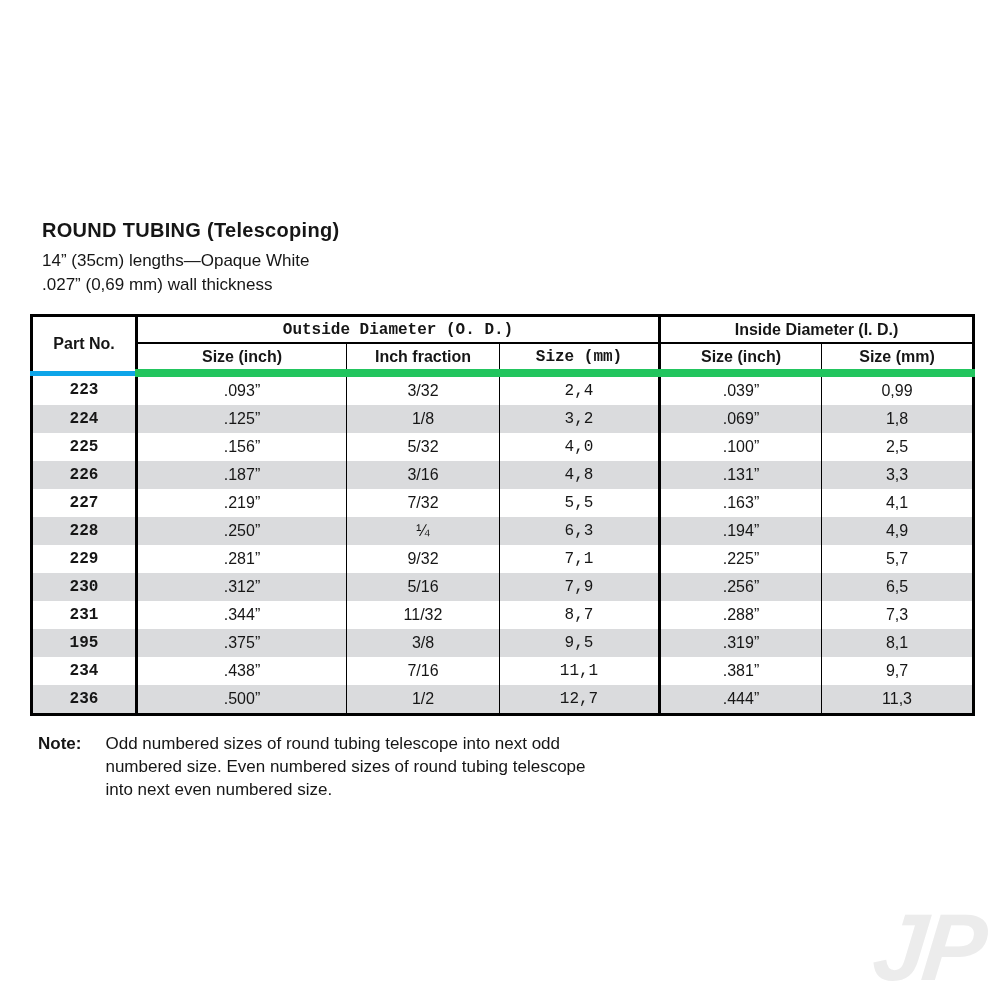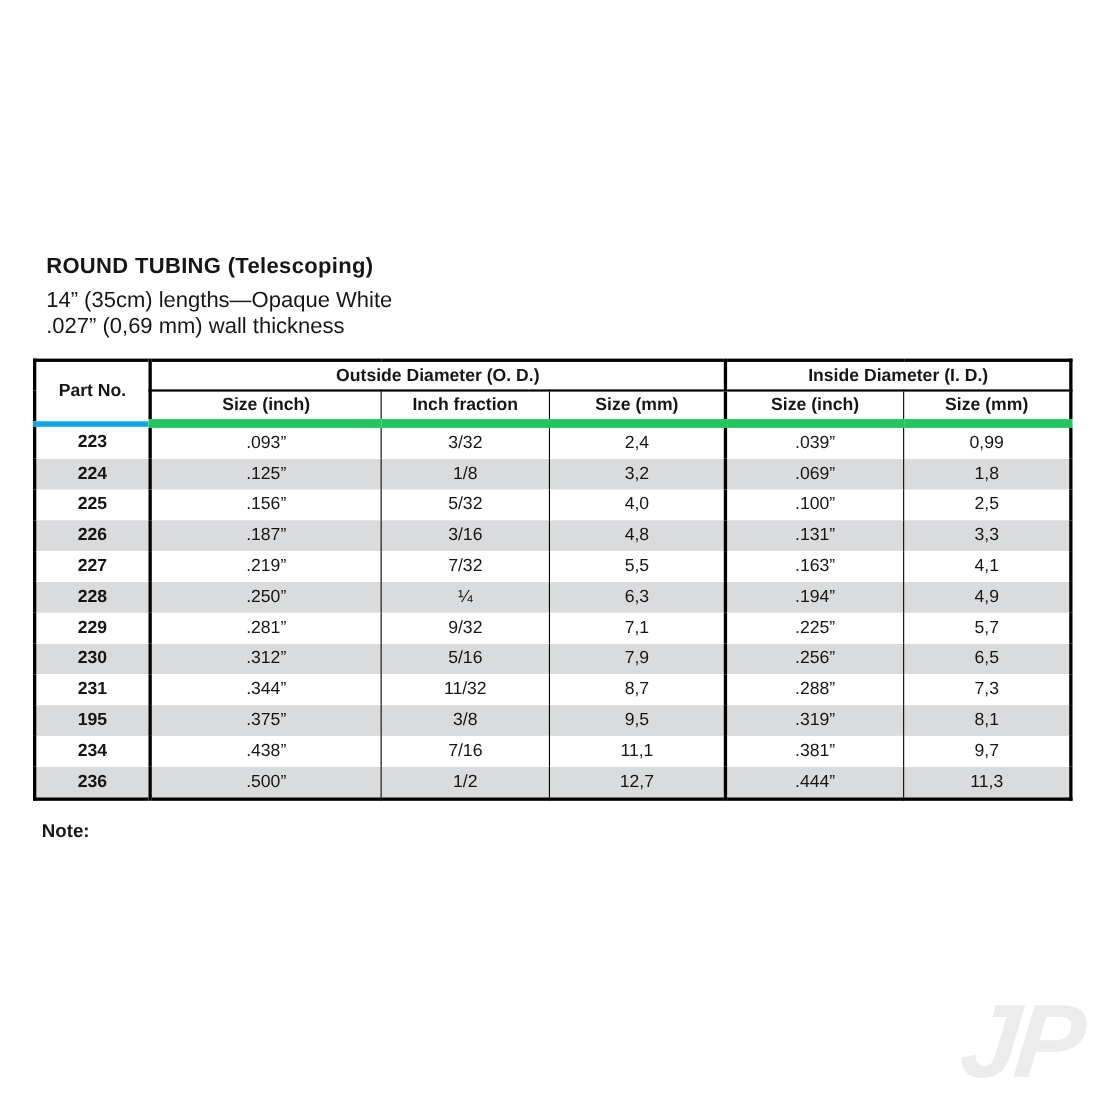--- a/index.html
+++ b/index.html
@@ -11,32 +11,32 @@
     width: 1000px;
     height: 1000px;
     position: relative;
     overflow: hidden;
     font-family: "Liberation Sans", sans-serif;
     color: #161616;
   }
   .content {
     position: absolute;
     left: 30px;
-    top: 231px;
+    top: 219px;
     width: 942px;
   }
   .title-block { margin-left: 12px; }
   .doc-title {
     font-size: 20px;
     font-weight: bold;
     margin: 0 0 7px 0;
     letter-spacing: 0.3px;
   }
   .subtitle {
-    font-size: 20px;
+    font-size: 17px;
     margin: 0;
     line-height: 24px;
   }
   table.spec {
     border-collapse: collapse;
     table-layout: fixed;
     width: 942px;
     margin-top: 17px;
     border: 3px solid #000;
   }
@@ -49,21 +49,21 @@
     white-space: nowrap;
   }
   table.spec thead th { font-weight: bold; }
   tr.group-row th { height: 25px; }
   tr.sub-row th { height: 25px; border-bottom: 8px solid #22c55e; }
   th.part-head {
     border-right: 3px solid #000;
     border-bottom: 5px solid #0ea5e9;
     font-weight: bold;
   }
-  .b-thick { border-right: 3px solid #000; }
+  .b-thick { border-right: 3px solid #000; font-family: Liberation Mono, monospace; }
   .b-thin  { border-right: 1.5px solid #000; }
   .hline   { border-bottom: 2px solid #000; }
   tbody td { height: 28px; }
   tbody td.part { font-weight: bold; }
   tbody tr:nth-child(even) { background: #dadbdd; }
   .note {
     display: flex;
     margin: 16px 0 0 8px;
     font-size: 17px;
     line-height: 23px;
@@ -215,17 +215,22 @@
           <td class="b-thin">1/2</td>
           <td class="b-thick">12,7</td>
           <td class="b-thin">.444”</td>
           <td>11,3</td>
         </tr>
       </tbody>
   </table>
 
   <div class="note">
     <span class="note-label">Note:</span>
+    <div class="note-text">
+      <div>Odd numbered sizes of round tubing telescope into next odd</div>
+      <div>numbered size. Even numbered sizes of round tubing telescope</div>
+      <div>into next even numbered size.</div>
+    </div>
   </div>
 
 </div>
 
 <div class="watermark">JP</div>
 
 </body></html>

